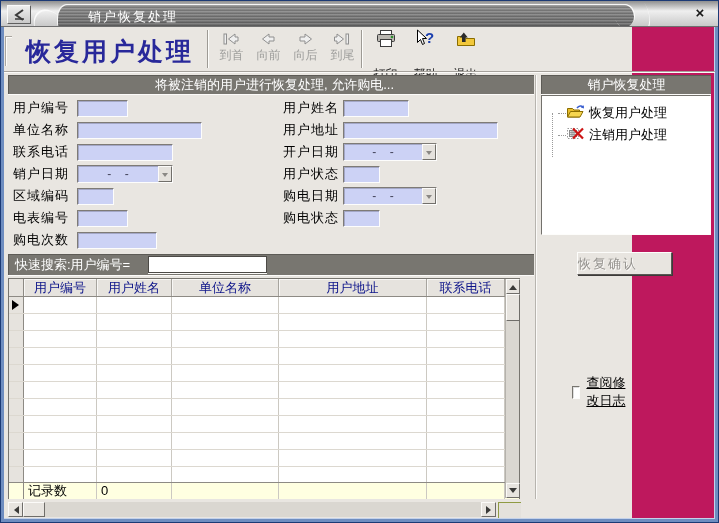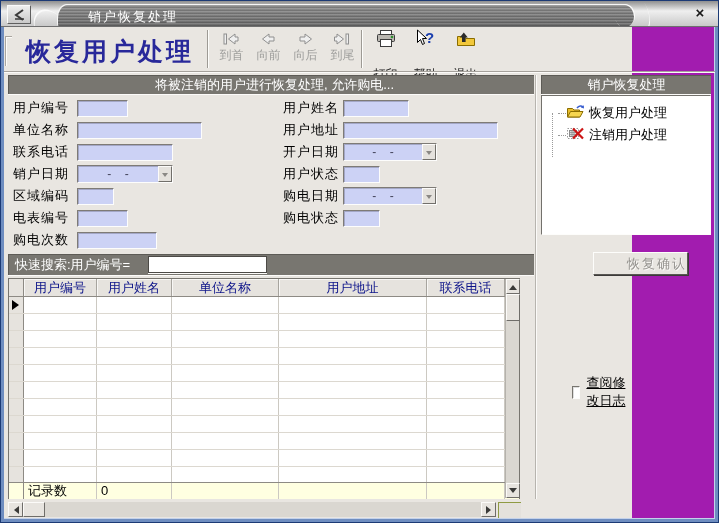--- a/index.html
+++ b/index.html
@@ -1,19 +1,19 @@
 <!DOCTYPE html>
 <html><head>
 <meta charset="utf-8">
 <style>
   * { margin:0; padding:0; box-sizing:border-box; }
   html,body { background:#9aa8bf; }
   body { font-family:"Liberation Sans","DejaVu Sans",sans-serif; }
 
-  .window { position:relative; width:719px; height:523px; background:#a21caf;
+  .window { position:relative; width:719px; height:523px; background:#be185d;
             box-shadow: inset 0 0 0 1px #1c3a75, inset 0 0 0 4px #6e8dc0, inset 0 0 0 5px #c4d2ea;
             overflow:hidden; }
 
   
   .titlebar { position:absolute; left:1px; top:1px; width:717px; height:26px;
               background:linear-gradient(#8f8f8f,#efefef 40%,#c9c9c9);
               border-bottom:1px solid #6f6f6f; overflow:hidden; }
   .title-pill { position:absolute; left:57px; top:4px; width:576px; height:22px;
                 background:repeating-linear-gradient(180deg, rgba(255,255,255,.16) 0 1px, rgba(0,0,0,.10) 2px 3px),
                            linear-gradient(#8c8c8c,#636363);
@@ -116,23 +116,23 @@
   .vdiv { position:absolute; left:531px; top:48px; height:424px; width:2px;
           border-left:1px solid #b7b4ae; border-right:1px solid #fbfaf8; }
   .panel-list { position:absolute; left:537px; top:68px; width:170px; height:140px; background:#fff;
                 border:1px solid; border-color:#73716c #fdfdfb #fdfdfb #73716c; }
   .tree { position:relative; padding:6px 0 0 6px; }
   .tree::before { content:""; position:absolute; left:10px; top:17px; height:44px; border-left:1px dotted #9a9a9a; }
   .titem { position:relative; height:22px; display:flex; align-items:center; padding-left:18px; gap:4px; }
   .titem::before { content:""; position:absolute; left:10px; top:11px; width:8px; border-top:1px dotted #9a9a9a; }
   .tlabel { font-size:13px; color:#000; }
 
-  .confirm-btn { position:absolute; left:589px; top:225px; width:95px; height:23px; background:#e8e5e0;
+  .confirm-btn { position:absolute; left:573px; top:225px; width:95px; height:23px; background:#e8e5e0;
                  border:1px solid; border-color:#fdfdfb #585653 #585653 #fdfdfb;
-                 box-shadow:1px 1px 0 #3c3b39; text-align:right; line-height:21px;
+                 box-shadow:1px 1px 0 #3c3b39; text-align:left; line-height:21px;
                  font-size:13px; color:#94928e; text-shadow:1px 1px 0 #fbfaf8; letter-spacing:2px; }
 
   .chk { position:absolute; left:568px; top:347px; display:flex; align-items:center; gap:6px; }
   .chkbox { width:13px; height:13px; background:#fff; border:1px solid; border-color:#77756f #fdfdfb #fdfdfb #77756f;
             box-shadow:inset 1px 1px 0 #59575332; }
   .chklabel { font-size:13px; color:#000;text-decoration:underline; }
 </style>
 </head>
 <body>
 

